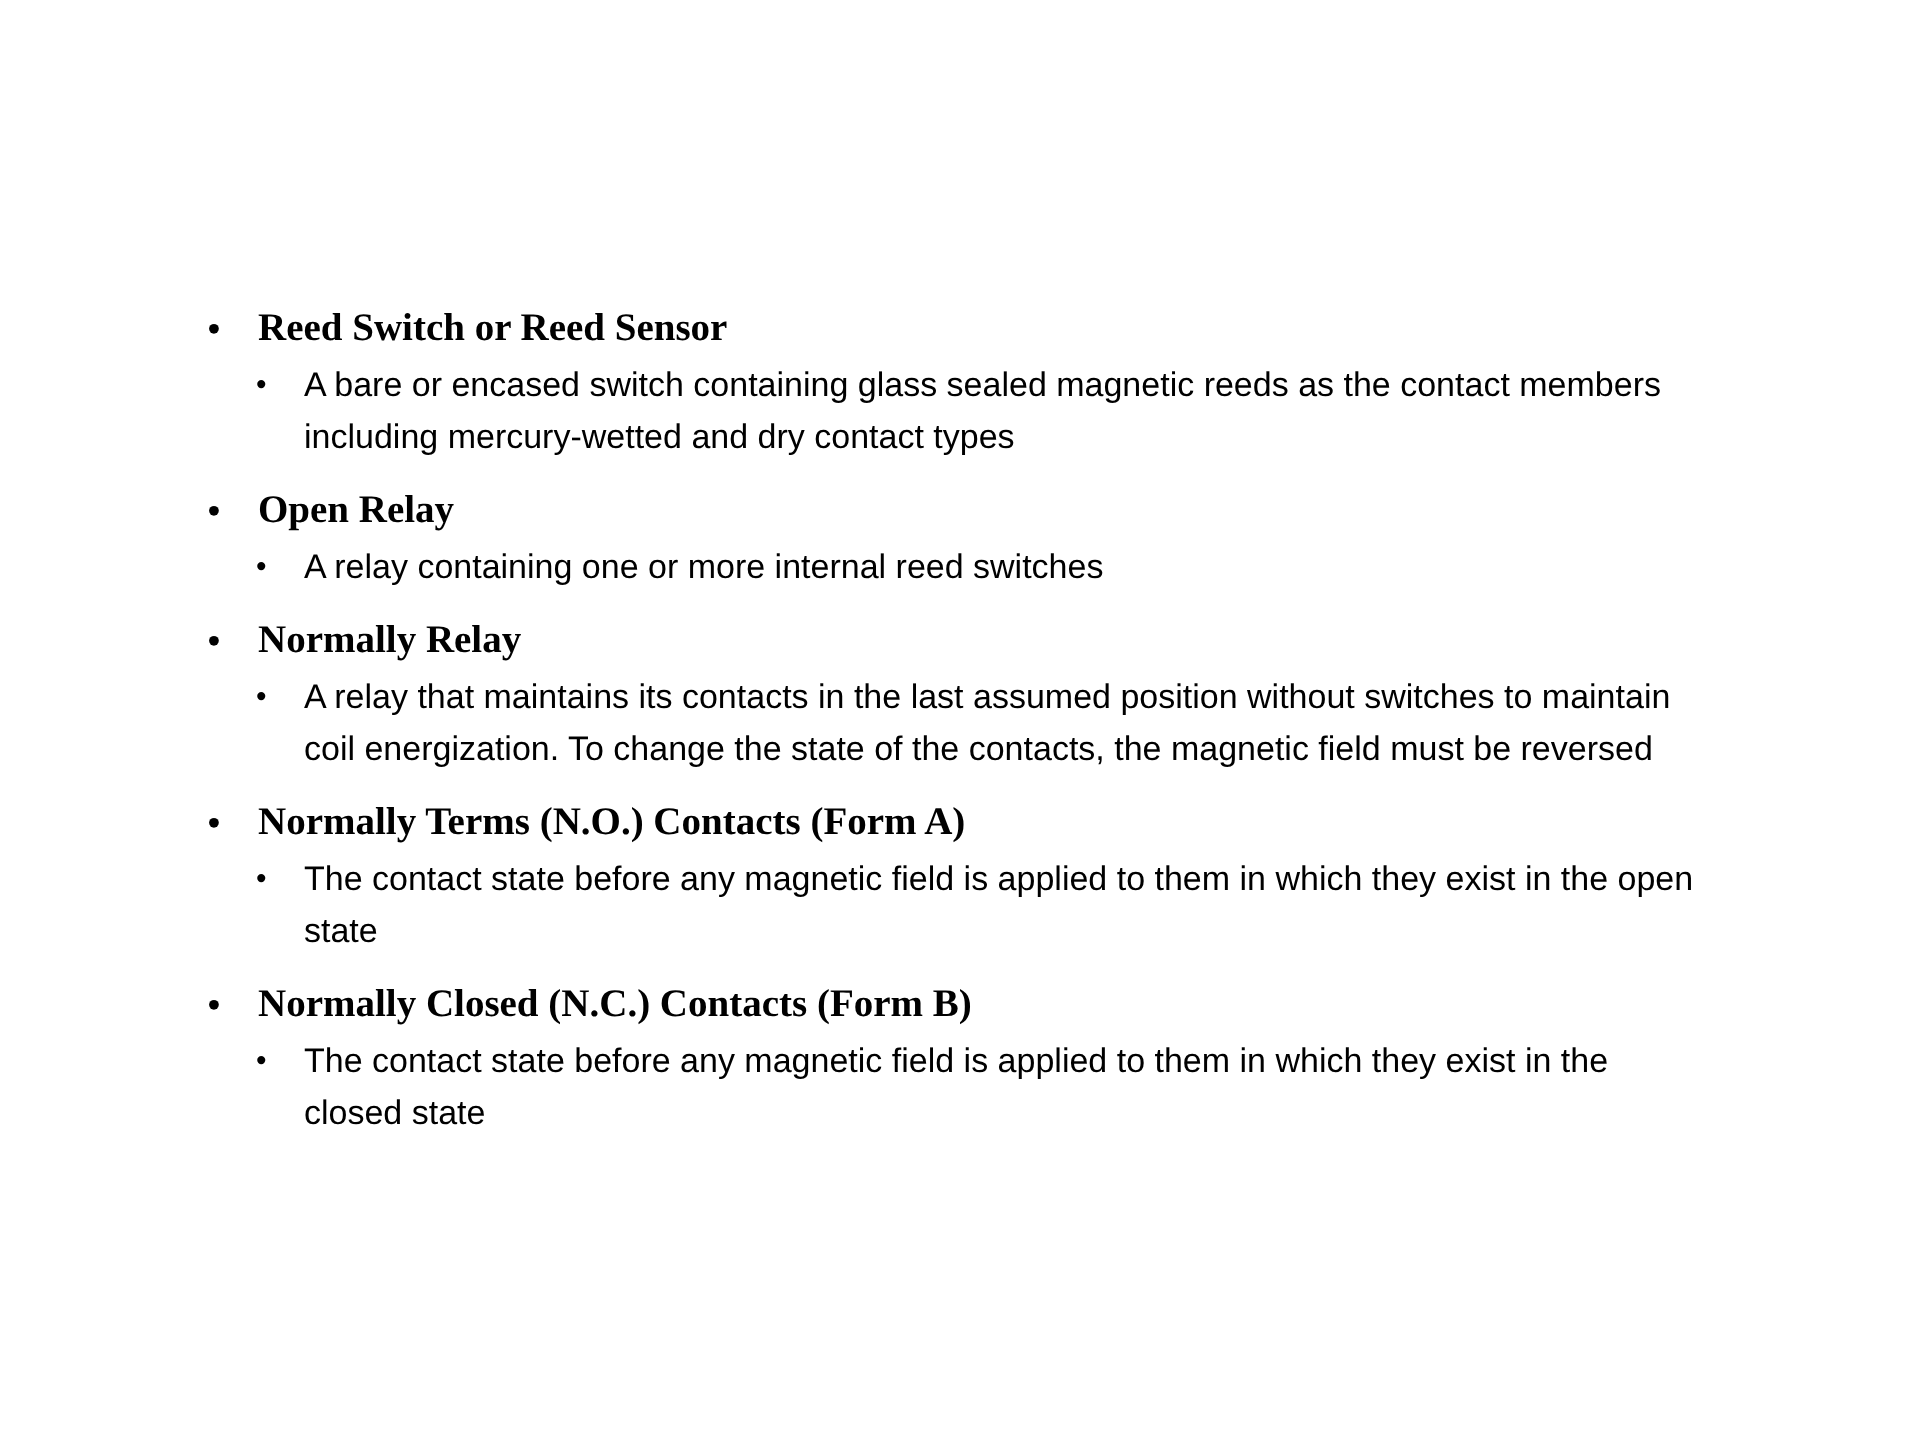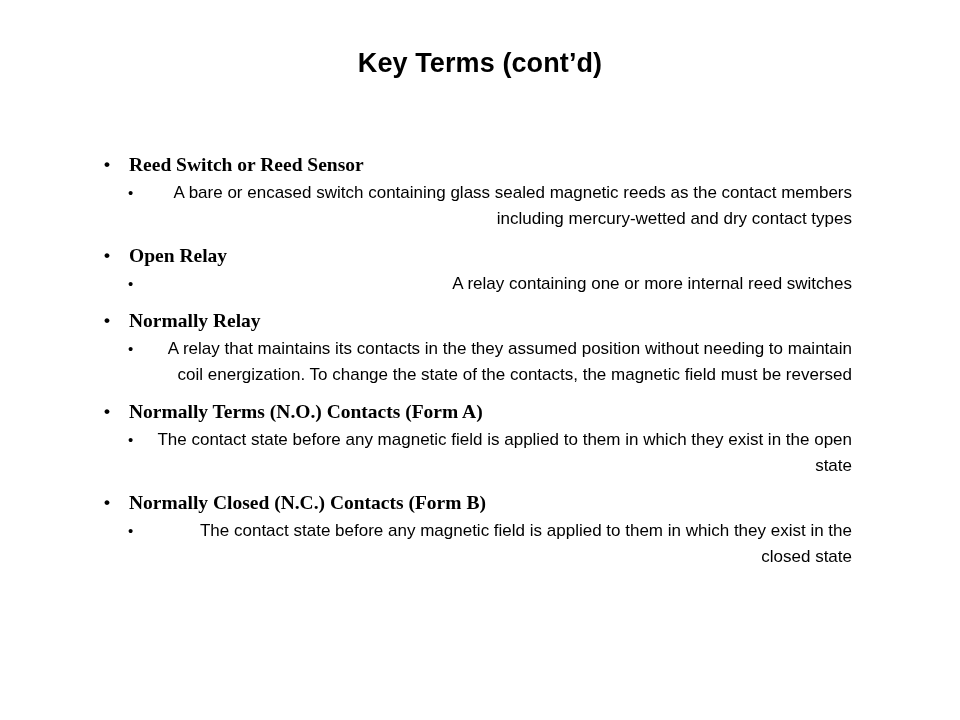--- a/index.html
+++ b/index.html
@@ -84,29 +84,27 @@
     width: 24px;
     font-size: 15px;
     line-height: 26px;
     text-align: left;
     color: #000000;
   }
   .lvl2 .txt {
     flex: 1 1 auto;
     max-width: 700px;
     white-space: pre-wrap;
-    text-align: right;
   }
 </style>
 </head>
 <body>
 
 <div class="slide">
 
-  <div class="slide-title">Key Terms (cont’d)</div>
 
   <div class="body-area">
 
     <div class="group">
       <div class="lvl1">
         <span class="bullet">•</span>
         <span class="txt">Reed Switch or Reed Sensor</span>
       </div>
       <div class="lvl2">
         <span class="bullet">•</span>
@@ -125,21 +123,21 @@
       </div>
     </div>
 
     <div class="group">
       <div class="lvl1">
         <span class="bullet">•</span>
         <span class="txt">Normally Relay</span>
       </div>
       <div class="lvl2">
         <span class="bullet">•</span>
-        <span class="txt">A relay that maintains its contacts in the they assumed position without needing to maintain coil energization. To change the state of the contacts, the magnetic field must be reversed</span>
+        <span class="txt">A relay that maintains its contacts in the last assumed position without switches to maintain coil energization. To change the state of the contacts, the magnetic field must be reversed</span>
       </div>
     </div>
 
     <div class="group">
       <div class="lvl1">
         <span class="bullet">•</span>
         <span class="txt">Normally Terms (N.O.) Contacts (Form A)</span>
       </div>
       <div class="lvl2">
         <span class="bullet">•</span>

